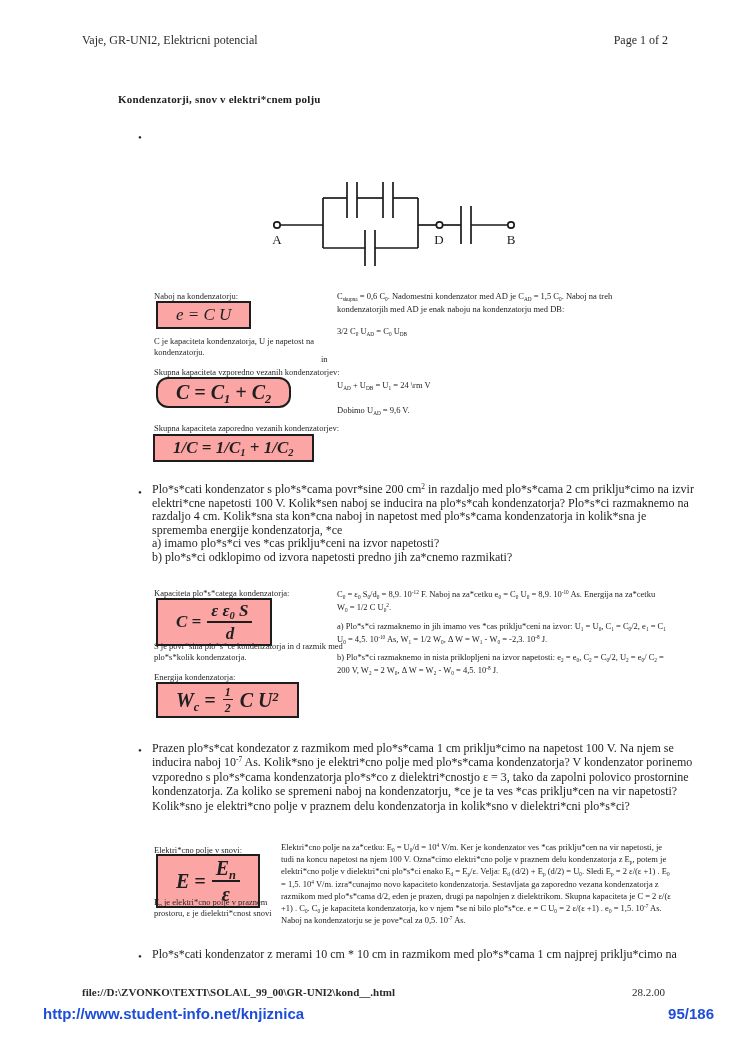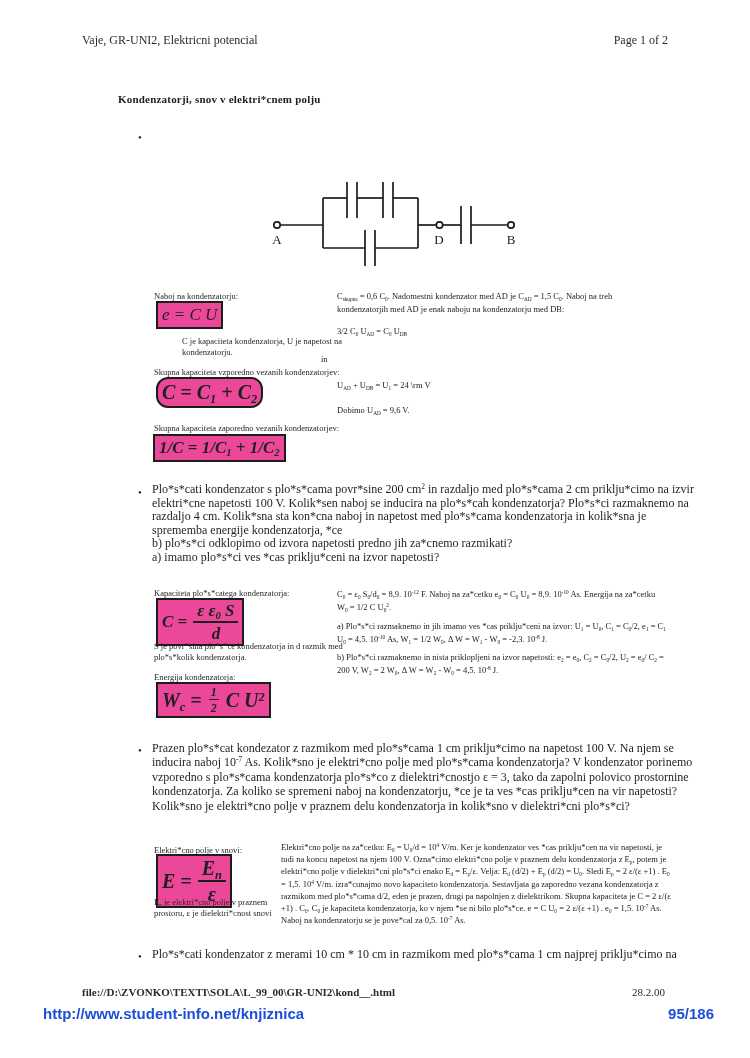--- a/index.html
+++ b/index.html
@@ -13,21 +13,21 @@
   .title{font-size:11px;font-weight:bold;letter-spacing:.2px;}
   .bullet{font-size:11px;}
   .prob{font-size:12px;line-height:13.6px;}
   .prob3{line-height:14.4px;}
   .flabel{font-size:8.5px;white-space:nowrap;color:#262626;}
   .fnote{font-size:8.5px;line-height:10.5px;color:#262626;}
   .sol{font-size:8.5px;line-height:12.6px;color:#222;}
   .sol3{line-height:12.2px;}
   .fbox{
     display:inline-flex;align-items:center;gap:6px;
-    border:2px solid #1d1d1d;padding:2px 4px;background:#ec4899;
+    border:2px solid #1d1d1d;padding:2px 18px;background:#fca5a5;
     font-style:italic;white-space:nowrap;
   }
   .fbox.bold{font-weight:bold;}
   .f-lg{font-size:17px;}
   .f-xl{font-size:20px;}
   .f-md{font-size:17px;}
   sub{font-size:.62em;vertical-align:-.3em;line-height:0;}
   sup{font-size:.62em;vertical-align:.5em;line-height:0;}
   .frac{display:inline-block;text-align:center;vertical-align:middle;line-height:1;}
   .frac .num{display:block;padding:0 4px 2px;border-bottom:2px solid #1d1d1d;}
@@ -83,43 +83,43 @@
     </g>
     <text x="12" y="64" font-size="13" text-anchor="middle" fill="#1a1a1a">A</text>
     <text x="174" y="64" font-size="13" text-anchor="middle" fill="#1a1a1a">D</text>
     <text x="246" y="64" font-size="13" text-anchor="middle" fill="#1a1a1a">B</text>
   </svg>
 
   <div class="abs flabel" style="left:154px;top:291px;">Naboj na kondenzatorju:</div>
   <div class="abs fbox f-lg" style="left:156px;top:301px;">
     <span>e = C U</span>
   </div>
-  <div class="abs fnote" style="left:154px;top:336px;width:176px;margin-left:28px;">C je kapaciteta kondenzatorja, U je napetost na kondenzatorju.</div>
+  <div class="abs fnote" style="left:154px;top:336px;width:176px;">C je kapaciteta kondenzatorja, U je napetost na kondenzatorju.</div>
 
   <div class="abs flabel" style="left:154px;top:367px;">Skupna kapaciteta vzporedno vezanih kondenzatorjev:</div>
   <div class="abs fbox bold f-xl" style="left:156px;top:377px;border-radius:12px;">
     <span>C = C<sub>1</sub> + C<sub>2</sub></span>
   </div>
 
   <div class="abs flabel" style="left:154px;top:423px;">Skupna kapaciteta zaporedno vezanih kondenzatorjev:</div>
   <div class="abs fbox bold f-md" style="left:153px;top:434px;">
     <span>1/C = 1/C<sub>1</sub> + 1/C<sub>2</sub></span>
   </div>
 
   <div class="abs sol" style="left:337px;top:290px;width:314px;">C<sub>skupna</sub> = 0,6 C<sub>0</sub>. Nadomestni kondenzator med AD je C<sub>AD</sub> = 1,5 C<sub>0</sub>. Naboj na treh kondenzatorjih med AD je enak naboju na kondenzatorju med DB:</div>
   <div class="abs sol" style="left:337px;top:325px;">3/2 C<sub>0</sub> U<sub>AD</sub> = C<sub>0</sub> U<sub>DB</sub></div>
   <div class="abs sol" style="left:321px;top:353px;">in</div>
   <div class="abs sol" style="left:337px;top:379px;">U<sub>AD</sub> + U<sub>DB</sub> = U<sub>1</sub> = 24 \rm V</div>
   <div class="abs sol" style="left:337px;top:404px;">Dobimo U<sub>AD</sub> = 9,6 V.</div>
 
   <div class="abs bullet" style="left:138px;top:486px;">•</div>
   <div class="abs prob" style="left:152px;top:483px;width:548px;">
     <div>Plo*s*cati kondenzator s plo*s*cama povr*sine 200 cm<sup>2</sup> in razdaljo med plo*s*cama 2 cm priklju*cimo na izvir elektri*cne napetosti 100 V. Kolik*sen naboj se inducira na plo*s*cah kondenzatorja? Plo*s*ci razmaknemo na razdaljo 4 cm. Kolik*sna sta kon*cna naboj in napetost med plo*s*cama kondenzatorja in kolik*sna je sprememba energije kondenzatorja, *ce</div>
+    <div>a) imamo plo*s*ci ves *cas priklju*ceni na izvor napetosti?</div>
     <div>b) plo*s*ci odklopimo od izvora napetosti predno jih za*cnemo razmikati?</div>
-    <div>a) imamo plo*s*ci ves *cas priklju*ceni na izvor napetosti?</div>
   </div>
 
   <div class="abs flabel" style="left:154px;top:588px;">Kapaciteta plo*s*catega kondenzatorja:</div>
   <div class="abs fbox bold f-md" style="left:156px;top:598px;">
     <span>C =</span>
     <span class="frac">
       <span class="num">ε ε<sub>0</sub> S</span>
       <span class="den">d</span>
     </span>
   </div>

